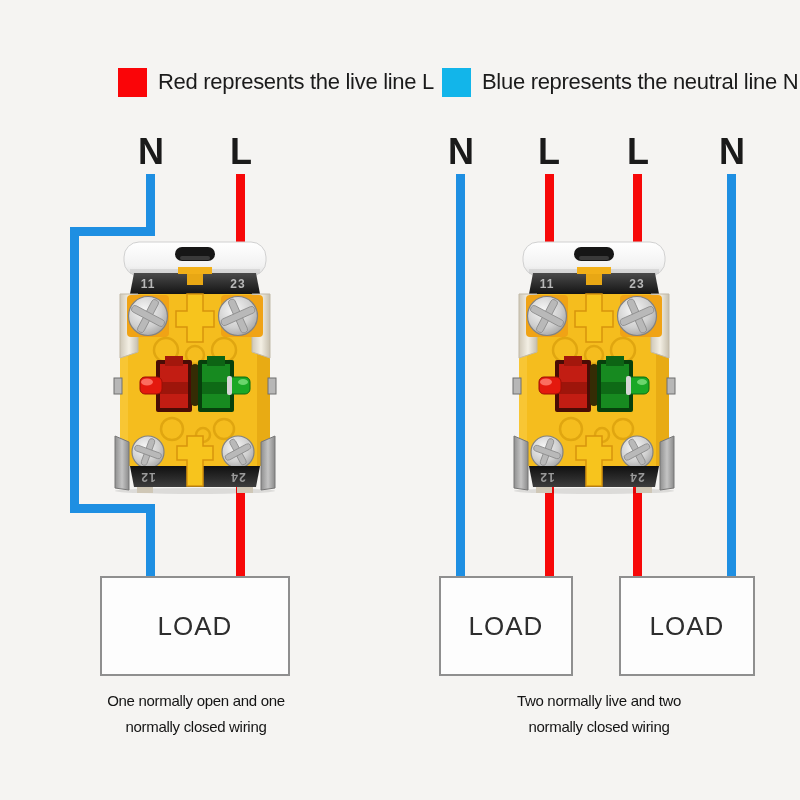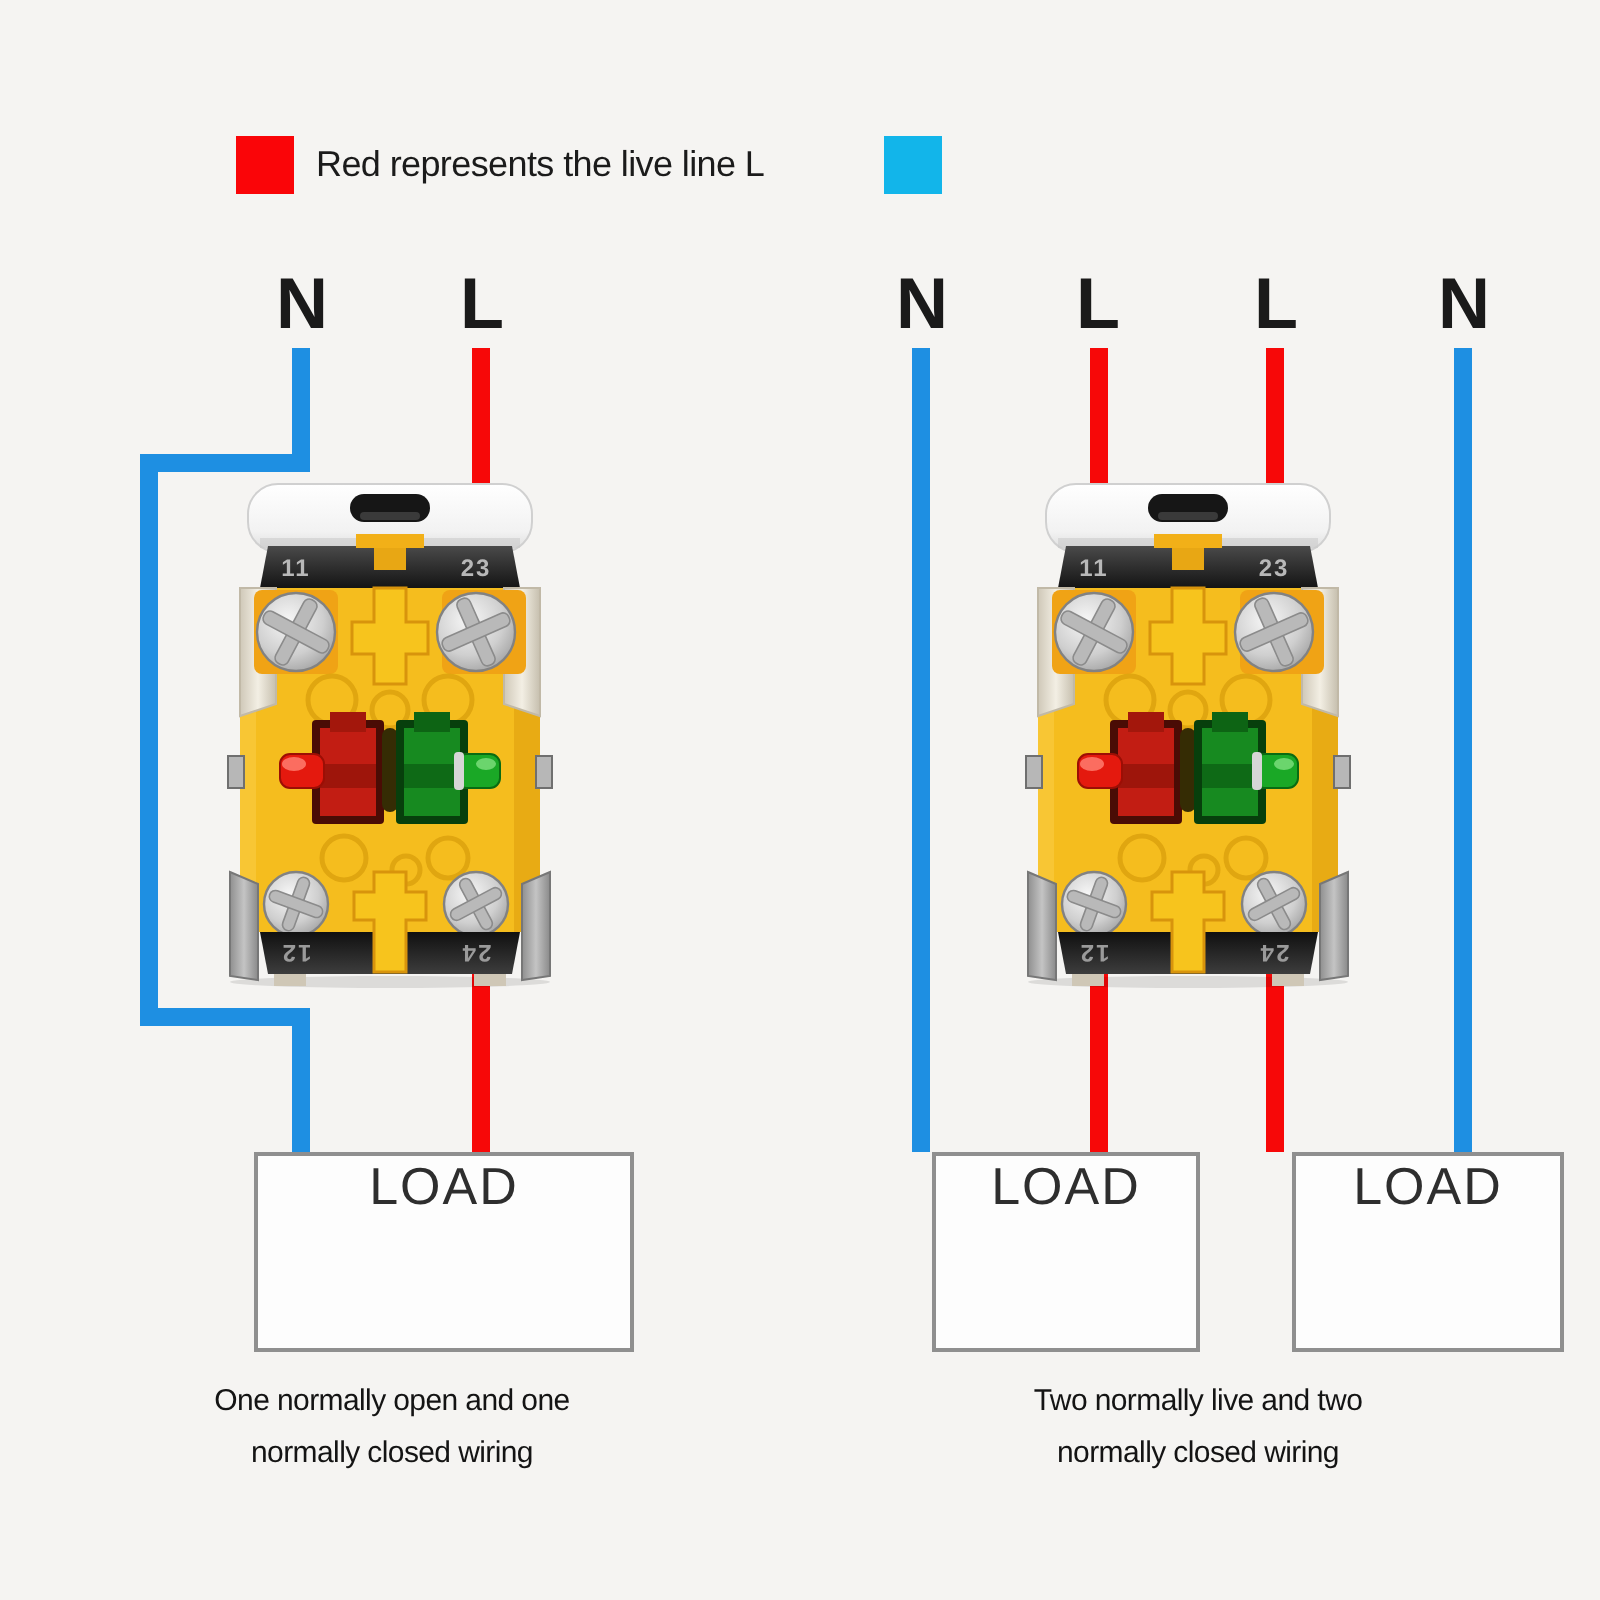--- a/index.html
+++ b/index.html
@@ -10,21 +10,21 @@
     position:relative;overflow:hidden;
   }
   .canvas{position:absolute;inset:0;width:800px;height:800px;}
 
   
   .legend-item{position:absolute;display:flex;align-items:center;height:30px;}
   .swatch{display:inline-block;width:29px;height:29px;}
   .swatch.red{background:var(--legend-red,#fa0508);}
   .swatch.blue{background:var(--legend-blue,#12b5ea);}
   .legend-text{
-    margin-left:11px;font-size:18px;color:#1b1b1b;white-space:nowrap;
+    margin-left:11px;font-size:22px;color:#1b1b1b;white-space:nowrap;
     letter-spacing:-0.3px;
   }
 
   
   .line-label{
     position:absolute;top:133px;transform:translateX(-50%);
     font-size:36px;font-weight:bold;color:#1a1a1a;line-height:38px;
   }
 
   
@@ -32,21 +32,21 @@
   .wire.red{background:var(--live-line-red,#f70808);}
   .wire.blue{background:var(--neutral-line-blue,#1e8fe2);}
 
   
   .switch-svg{position:absolute;z-index:2;}
 
   
   .load-box{
     position:absolute;z-index:3;height:96px;
     background:#fdfdfd;border:2px solid #8f8f8f;
-    display:flex;justify-content:center;margin-left:27px;
+    display:flex;align-items:center;justify-content:center;
   }
   .load-box span{font-size:26px;color:#2e2e2e;letter-spacing:1px;}
 
   
   .caption{
     position:absolute;text-align:center;width:312px;
     font-size:15px;line-height:26px;color:#141414;letter-spacing:-0.3px;
   }
 
   .defs-holder{position:absolute;width:0;height:0;overflow:hidden;}
@@ -202,20 +202,21 @@
 </svg>
 
 <div class="canvas">
 
   <div class="legend-item" style="left:118px;top:67px;">
     <span class="swatch red"></span>
     <span class="legend-text">Red represents the live line L</span>
   </div>
   <div class="legend-item" style="left:442px;top:67px;">
     <span class="swatch blue"></span>
+    <span class="legend-text">Blue represents the neutral line N</span>
   </div>
 
   <span class="line-label" style="left:151px;">N</span>
   <span class="line-label" style="left:241px;">L</span>
 
   <div class="wire blue" style="left:146px;top:174px;width:9px;height:62px;"></div>
   <div class="wire blue" style="left:70px;top:227px;width:85px;height:9px;"></div>
   <div class="wire blue" style="left:70px;top:227px;width:9px;height:286px;"></div>
   <div class="wire blue" style="left:70px;top:504px;width:85px;height:9px;"></div>
   <div class="wire blue" style="left:146px;top:504px;width:9px;height:72px;"></div>

